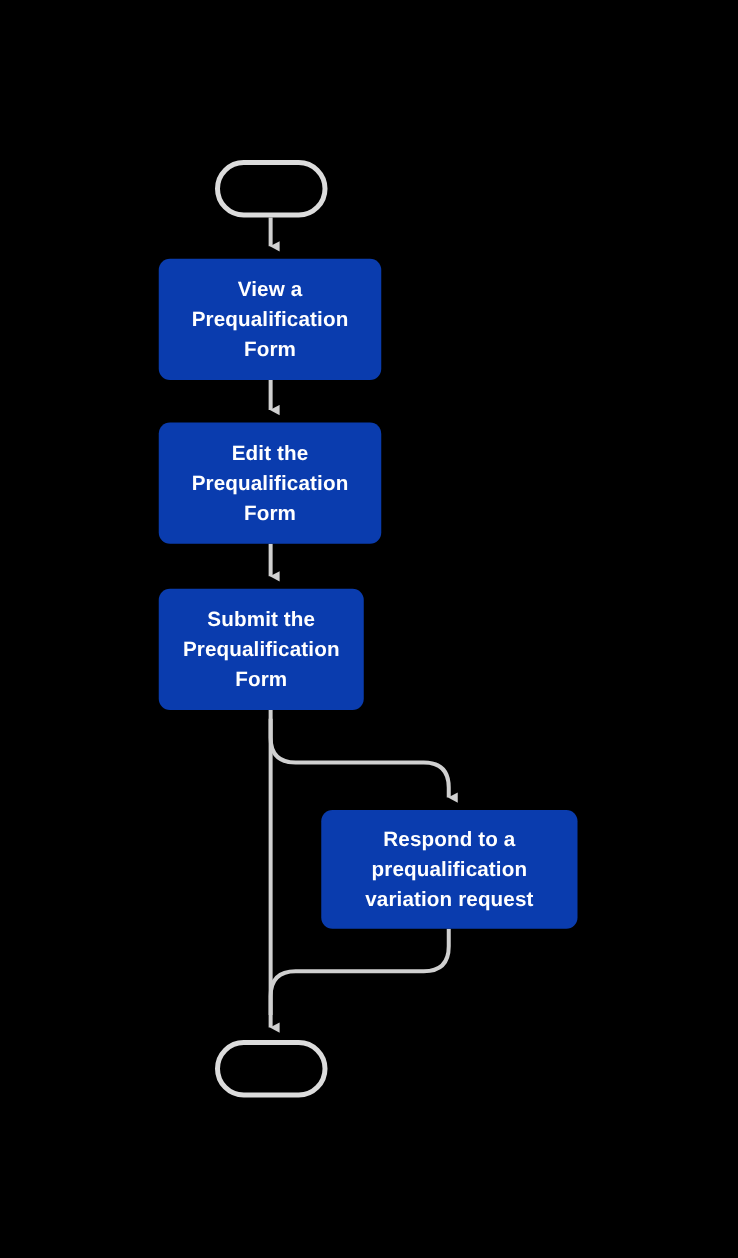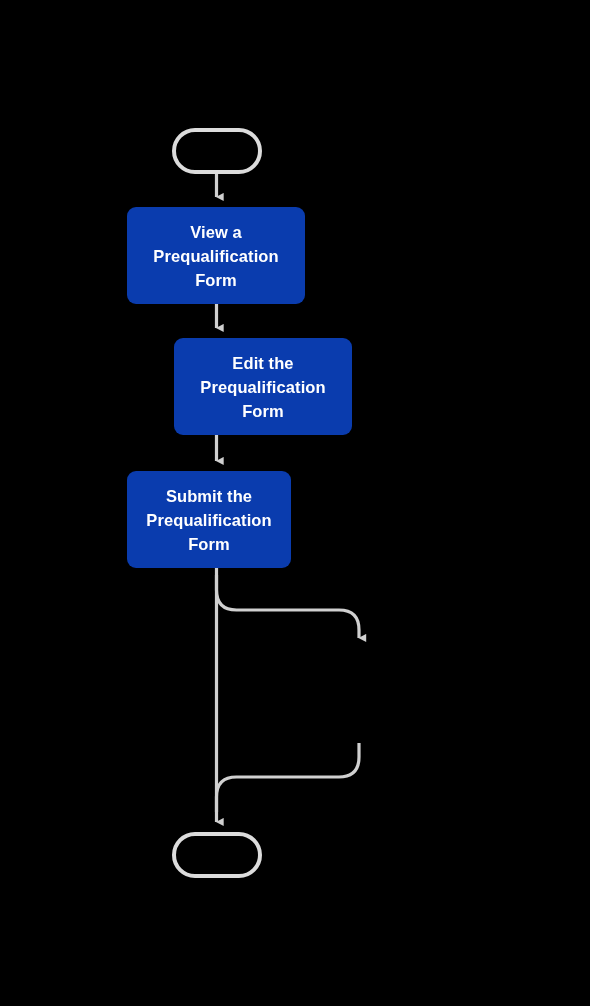--- a/index.html
+++ b/index.html
@@ -82,30 +82,35 @@
   <div class="node terminal-node" style="left:172px; top:128px; width:90px; height:46px;">
     <span class="node-label"></span>
   </div>
 
   <div class="node process-node" style="left:127px; top:207px; width:178px; height:97px;">
     <span class="node-label">View a
 Prequalification
 Form</span>
   </div>
 
-  <div class="node process-node" style="left:127px; top:338px; width:178px; height:97px;margin-left:47px;">
+  <div class="node process-node" style="left:127px; top:338px; width:178px; height:97px;">
     <span class="node-label">Edit the
 Prequalification
 Form</span>
   </div>
 
   <div class="node process-node" style="left:127px; top:471px; width:164px; height:97px;">
     <span class="node-label">Submit the
 Prequalification
 Form</span>
   </div>
 
+  <div class="node process-node" style="left:257px; top:648px; width:205px; height:95px;">
+    <span class="node-label">Respond to a
+prequalification
+variation request</span>
+  </div>
 
   <div class="node terminal-node" style="left:172px; top:832px; width:90px; height:46px;">
     <span class="node-label"></span>
   </div>
 
 </div>
 
 </body></html>

